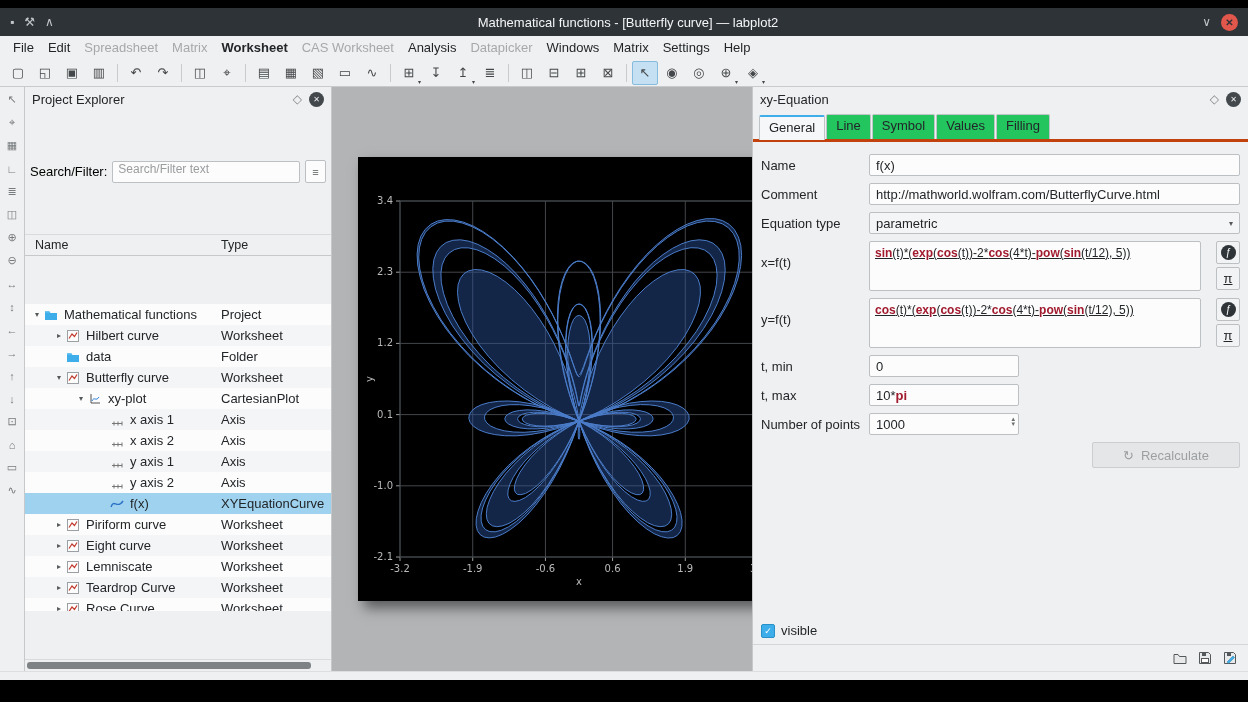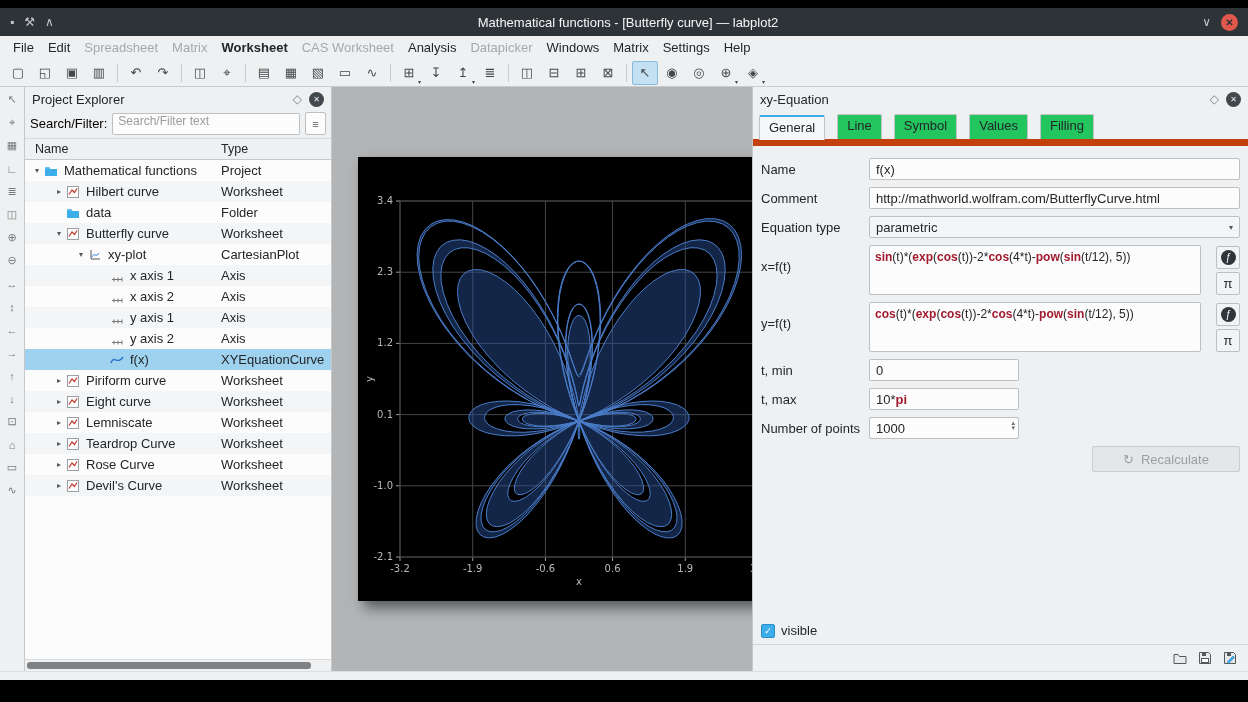--- a/index.html
+++ b/index.html
@@ -26,21 +26,21 @@
   .tool-btn .dd{position:absolute;right:0;bottom:-1px;font-size:6px;color:#45484b;}
   .tool-sep{width:1px;height:18px;background:#c9cbcd;margin:0 4px;}
 
   .main{flex:1;display:flex;min-height:0;}
 
   
   .left-strip{width:24px;border-right:1px solid #c6c8ca;display:flex;flex-direction:column;align-items:center;padding-top:5px;gap:8px;color:#787b7d;font-size:11px;flex:0 0 auto;}
   .ls-ico{width:16px;height:15px;display:flex;align-items:center;justify-content:center;}
 
   
-  .pe{width:306px;border-right:1px solid #c6c8ca;display:flex;flex-direction:column;background:#eff0f1;flex:0 0 auto;}
+  .pe{width:306px;border-right:1px solid #c6c8ca;display:flex;flex-direction:column;background:#eff0f1;flex:0 0 auto;gap:48px;}
   .dock-hd{height:24px;display:flex;align-items:center;padding:0 7px;font-size:13px;color:#232629;gap:7px;flex:0 0 auto;}
   .dock-hd .t{flex:1;}
   .hd-diamond{color:#85888a;font-size:12px;}
   .hd-close{width:15px;height:15px;border-radius:50%;background:#43484d;color:#eff0f1;font-size:8px;display:flex;align-items:center;justify-content:center;}
   .search-row{display:flex;align-items:center;padding:1px 5px 3px;gap:5px;font-size:13px;flex:0 0 auto;}
   .search-input{flex:1;height:20px;background:#fcfcfc;border:1px solid #bcc0c3;border-radius:2px;color:#9a9c9e;font-size:12px;padding:0 5px;display:flex;align-items:flex-start;}
   .filter-btn{width:19px;height:21px;border:1px solid #bcc0c3;border-radius:2px;background:#fcfcfc;display:flex;align-items:center;justify-content:center;font-size:11px;color:#55585a;}
   .pe-cols{height:20px;display:flex;align-items:center;border-bottom:1px solid #c6c8ca;border-top:1px solid #d8dadc;font-size:12.5px;color:#232629;position:relative;flex:0 0 auto;}
   .pe-cols .c1{padding-left:10px;}
   .pe-cols .c2{position:absolute;left:196px;}
@@ -54,31 +54,31 @@
   .pe-hscroll{height:11px;display:flex;align-items:center;padding:0 2px;background:#eff0f1;border-top:1px solid #d8dadc;flex:0 0 auto;}
   .pe-hscroll .handle{height:7px;border-radius:3px;background:#7f8284;width:94%;}
 
   
   .ws{flex:1;position:relative;background:#b2b4b6;overflow:hidden;border-right:1px solid #c6c8ca;}
   .plot-page{position:absolute;left:26px;top:70px;width:442px;height:444px;background:#000;box-shadow:6px 7px 12px rgba(0,0,0,0.5);}
   .plot-page svg text{font-family:"DejaVu Sans",sans-serif;}
 
   
   .dock{width:495px;display:flex;flex-direction:column;background:#eff0f1;flex:0 0 auto;}
-  .tabs{display:flex;padding:3px 6px 0;gap:12px;border-bottom:7px solid #c2410c;flex:0 0 auto;}
+  .tabs{display:flex;padding:3px 6px 0;gap:1px;border-bottom:3px solid #c2410c;flex:0 0 auto;}
   .tab{padding:3px 9px 4px;font-size:13px;color:#232629;background:#22c55e;border:1px solid #c1c4c6;border-bottom:none;border-radius:2px 2px 0 0;}
   .tab.active{background:#f6f7f8;position:relative;top:1px;padding-bottom:5px;border-top:2px solid #3daee9;}
   .form{padding:12px 8px 0;display:grid;grid-template-columns:102px 1fr;row-gap:7px;column-gap:6px;font-size:13px;color:#232629;align-items:center;flex:0 0 auto;}
   .flabel{white-space:nowrap;}
   .flabel.top{align-self:start;margin-top:14px;}
   .fld{height:20px;background:#fcfcfc;border:1px solid #bcc0c3;border-radius:2px;display:flex;align-items:center;padding:0 6px;font-size:13px;color:#232629;overflow:hidden;white-space:nowrap;}
   .fld.small{width:136px;}
   .combo{justify-content:space-between;background:#f4f5f6;}
   .combo .arrow{font-size:8px;color:#55585a;}
-  .eqrow{display:flex;gap:15px;align-items:center;}
+  .eqrow{display:flex;gap:15px;align-items:flex-start;text-decoration:underline;}
   .eqbox{flex:1;height:40px;background:#fcfcfc;border:1px solid #bcc0c3;border-radius:2px;padding:4px 5px;font-size:12px;line-height:1.3;overflow:hidden;}
   .eqbtns{display:flex;flex-direction:column;gap:3px;}
   .eqbtn{width:22px;height:21px;border:1px solid #bcc0c3;border-radius:2px;background:#f2f3f4;display:flex;align-items:center;justify-content:center;font-size:13px;color:#232629;}
   .fcircle{width:15px;height:15px;border-radius:50%;background:#2f3439;color:#fff;font-size:10px;display:flex;align-items:center;justify-content:center;font-style:italic;}
   .kw{color:#a11a2e;font-weight:bold;}
   .spin{position:relative;padding-right:6px;}
   .spin .arrows{position:absolute;right:3px;top:2px;display:flex;flex-direction:column;line-height:0.75;font-size:7px;color:#6c6f71;}
   .recalc-wrap{grid-column:2;display:flex;}
   .btn-disabled{margin-left:auto;width:146px;height:24px;display:flex;align-items:center;justify-content:center;gap:7px;background:#e5e6e7;border:1px solid #cbcdd0;border-radius:2px;color:#9da0a2;font-size:13px;}
   .visible-row{margin-top:auto;display:flex;align-items:center;gap:6px;padding:6px 8px;font-size:13px;color:#232629;flex:0 0 auto;}

